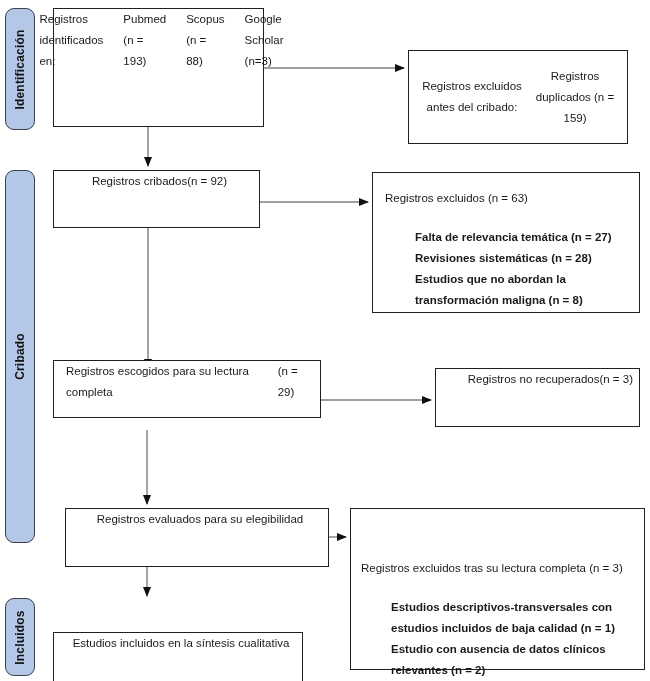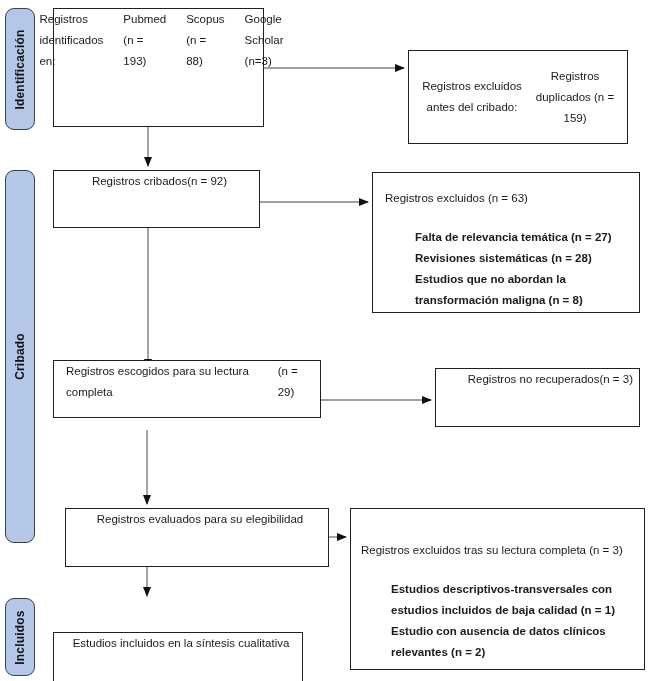--- a/index.html
+++ b/index.html
@@ -30,21 +30,21 @@
   .indent{padding-left:20px;}
   .subitems{padding-left:30px;font-weight:bold;}
   .gap{height:18px;}
   #box-identified{left:53px;top:8px;width:211px;height:119px;padding:0 6px 0 12px;}
   #box-dup{left:408px;top:18px;width:220px;height:94px;padding:0 6px;margin-top:32px;}
   #box-screened{left:53px;top:170px;width:207px;height:58px;padding:0 6px 0 12px;}
   #box-excl-screen{left:372px;top:172px;width:268px;height:141px;padding:15px 24px 0 12px;}
   #box-fulltext{left:53px;top:360px;width:268px;height:58px;padding:0 6px 0 12px;}
   #box-notretrieved{left:435px;top:368px;width:205px;height:59px;padding:0 6px 0 12px;justify-content:flex-end;}
   #box-assessed{left:46px;top:508px;width:264px;height:59px;padding:0 6px 0 12px;margin-left:19px;}
-  #box-excl-full{left:350px;top:508px;width:295px;height:162px;padding:31px 9px 0 10px;}
+  #box-excl-full{left:350px;top:508px;width:295px;height:162px;padding:49px 9px 0 10px;}
   #box-included{left:53px;top:600px;width:250px;height:56px;padding:0 6px 0 12px;margin-top:32px;}
 </style>
 </head>
 <body>
 
 <div id="canvas">
 
   <svg id="connectors" width="650" height="681">
     <defs>
       <marker id="arrow" viewBox="0 0 10 8" refX="9" refY="4" markerWidth="10" markerHeight="8" orient="auto" markerUnits="userSpaceOnUse">

